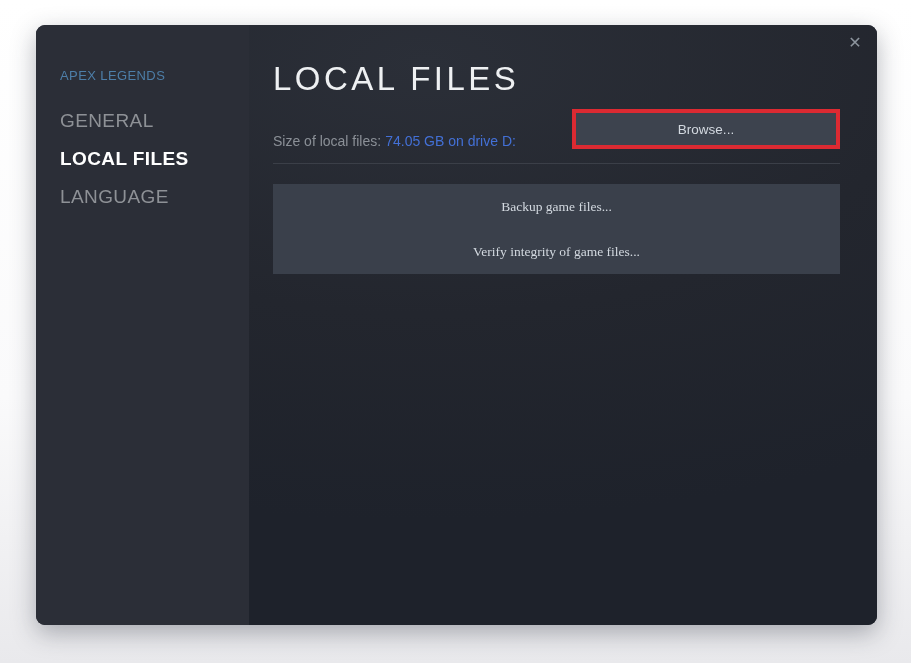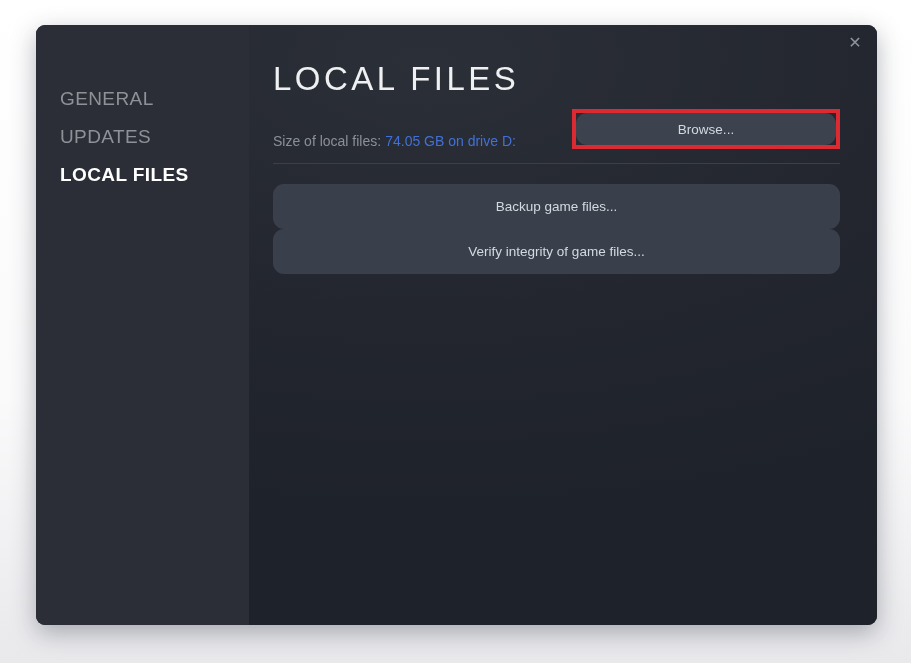--- a/index.html
+++ b/index.html
@@ -78,29 +78,29 @@
   .size-value { color: #4370d6; margin-left: 4px; }
 
   .red-box {
     border: 4px solid #dc2a32;
     line-height: 0;
   }
 
   button.btn {
     background: #3d434e;
     border: none;
-    border-radius: 11px;
+    border-radius: 0;
     color: #d3d9e0;
     font-size: 13.5px;
     font-family: "Liberation Sans", sans-serif;
     cursor: pointer;
     display: block;
   }
   button.browse { width: 260px; height: 32px; }
-  button.wide   { width: 100%;  height: 45px; background: #3a404b; }
+  button.wide   { width: 100%;  height: 45px; background: #3a404b; font-family: Liberation Serif, serif; }
   button.backup { margin-top: 20px; }
   button.verify { }
 
   .divider {
     margin-top: 14px;
     border-top: 1px solid #3b3f48;
     height: 0;
   }
 
   .close-btn {
@@ -119,24 +119,25 @@
 </head>
 <body>
 
 <div class="dialog">
 
   <div class="close-btn">
     <span>✕</span>
   </div>
 
   <aside class="sidebar">
+    <div class="game-title">APEX LEGENDS</div>
     <nav class="nav" id="sidebar-nav">
         <div class="nav-item">GENERAL</div>
-        <div class="nav-item">UPDATES</div>
         <div class="nav-item active">LOCAL FILES</div>
+        <div class="nav-item">LANGUAGE</div>
       </nav>
   </aside>
 
   <main class="main">
 
     <h1 class="page-title">LOCAL FILES</h1>
 
     <div class="size-row">
       <div class="size-text">
         <span>Size of local files:</span><span class="size-value">74.05 GB on drive D:</span>

